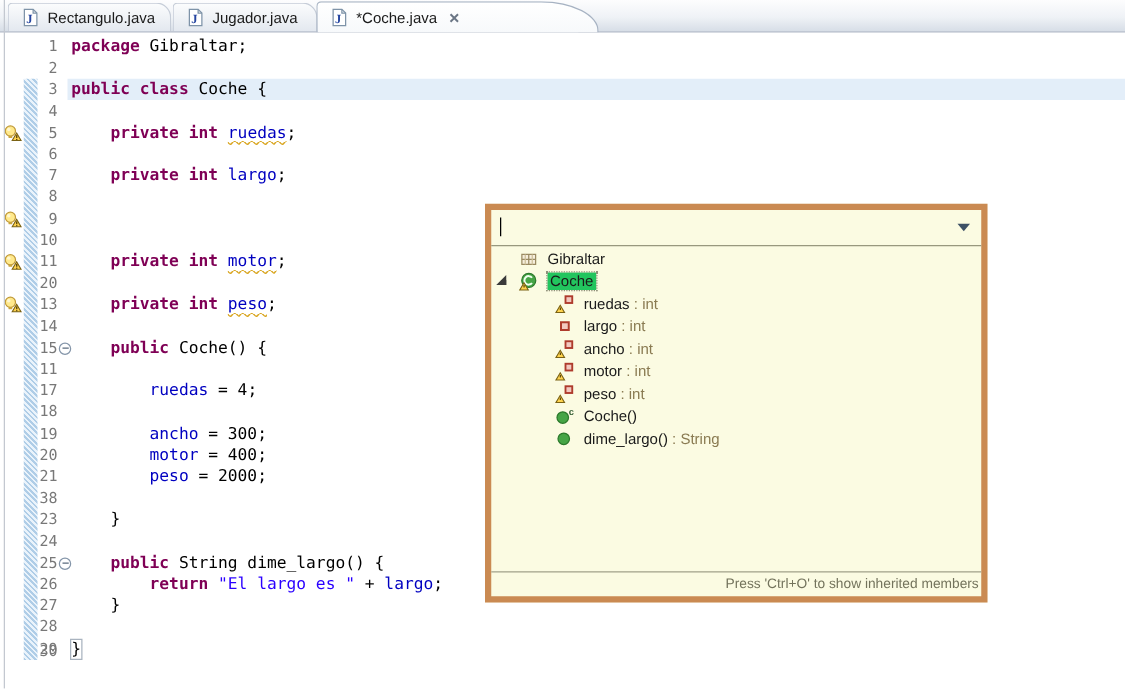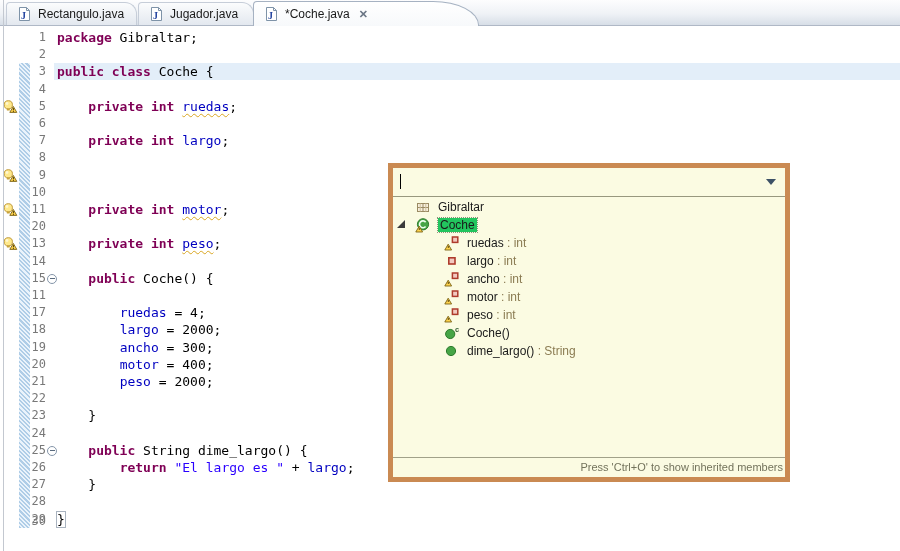--- a/index.html
+++ b/index.html
@@ -198,36 +198,35 @@
         <div class="line" style="top: 261px;">
           <span class="num">11</span>
           <span class="code"></span>
         </div>
         <div class="line" style="top: 278.2px;">
           <span class="num">17</span>
           <span class="code"><span class="seg-p">        </span><span class="seg-f">ruedas</span><span class="seg-p"> = 4;</span></span>
         </div>
         <div class="line" style="top: 295.4px;">
           <span class="num">18</span>
-          <span class="code"><span class="seg-p">        </span><span class="seg-f">largo</span><span class="seg-p"> = 2000;</span></span>
         </div>
         <div class="line" style="top: 312.6px;">
           <span class="num">19</span>
           <span class="code"><span class="seg-p">        </span><span class="seg-f">ancho</span><span class="seg-p"> = 300;</span></span>
         </div>
         <div class="line" style="top: 329.8px;">
           <span class="num">20</span>
           <span class="code"><span class="seg-p">        </span><span class="seg-f">motor</span><span class="seg-p"> = 400;</span></span>
         </div>
         <div class="line" style="top: 347px;">
           <span class="num">21</span>
           <span class="code"><span class="seg-p">        </span><span class="seg-f">peso</span><span class="seg-p"> = 2000;</span></span>
         </div>
         <div class="line" style="top: 364.2px;">
-          <span class="num">22</span>
+          <span class="num">38</span>
           <span class="code"></span>
         </div>
         <div class="line" style="top: 381.4px;">
           <span class="num">23</span>
           <span class="code"><span class="seg-p">    }</span></span>
         </div>
         <div class="line" style="top: 398.6px;">
           <span class="num">24</span>
           <span class="code"></span>
         </div>

